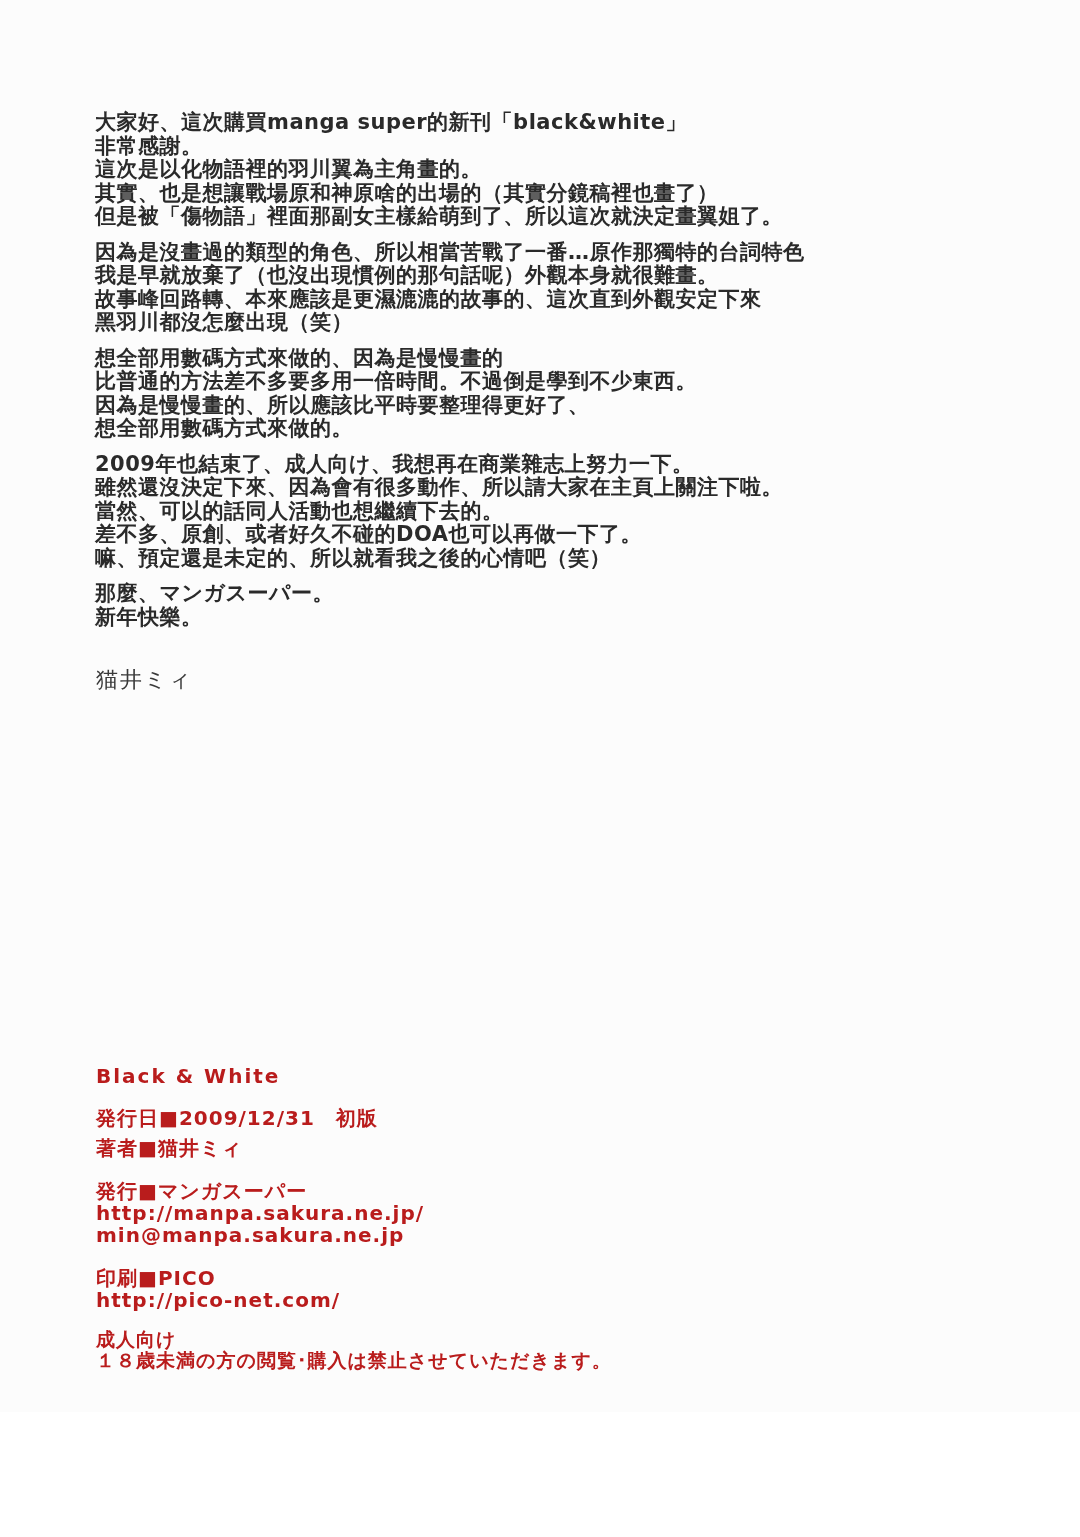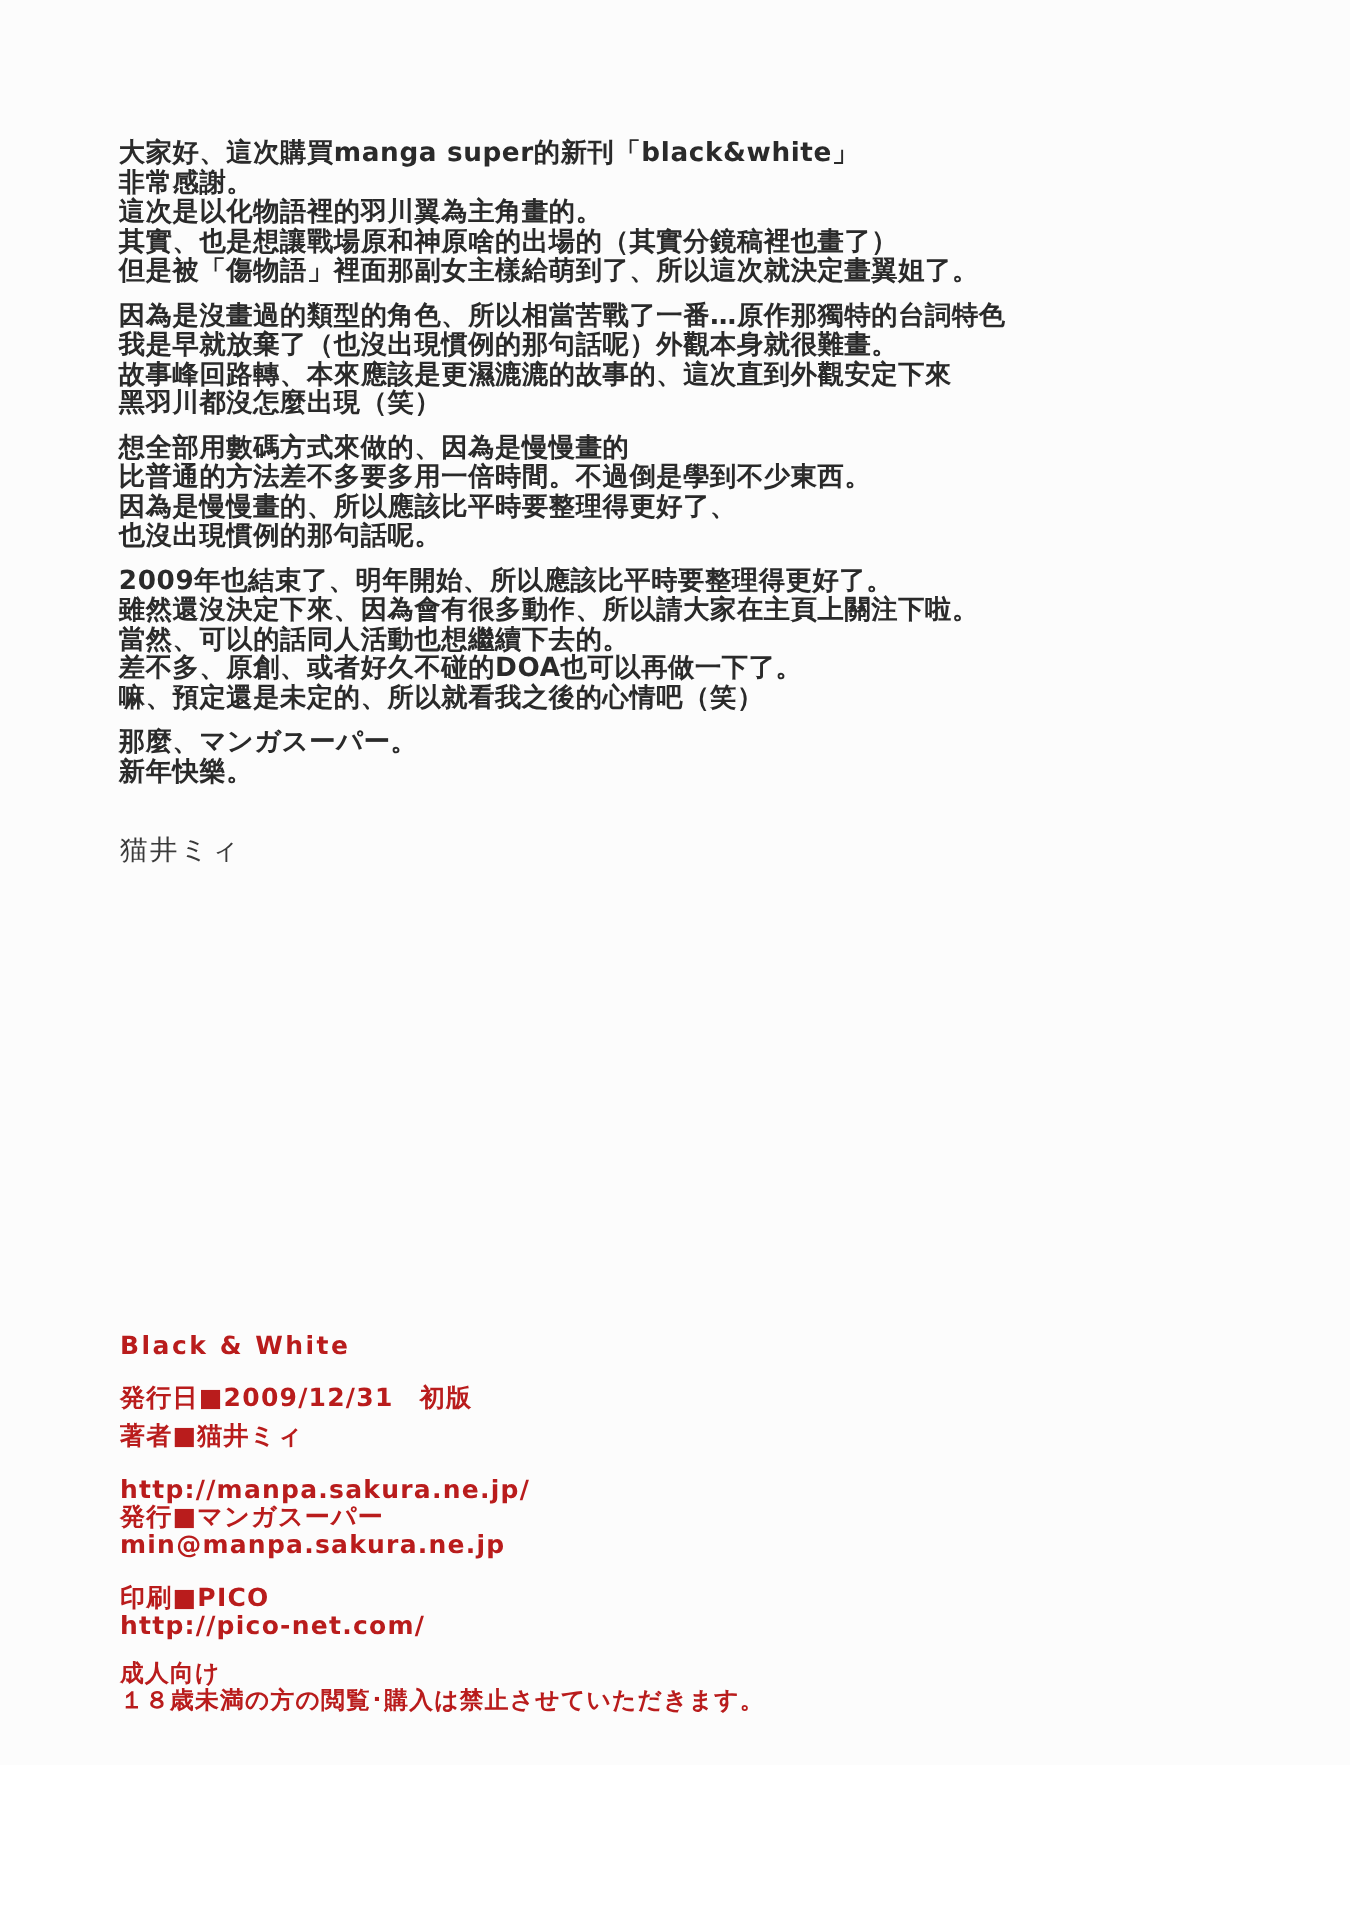--- a/index.html
+++ b/index.html
@@ -86,44 +86,44 @@
     <div class="para">
       <div class="line">因為是沒畫過的類型的角色、所以相當苦戰了一番…原作那獨特的台詞特色</div>
       <div class="line">我是早就放棄了（也沒出現慣例的那句話呢）外觀本身就很難畫。</div>
       <div class="line">故事峰回路轉、本來應該是更濕漉漉的故事的、這次直到外觀安定下來</div>
       <div class="line">黑羽川都沒怎麼出現（笑）</div>
     </div>
     <div class="para">
       <div class="line">想全部用數碼方式來做的、因為是慢慢畫的</div>
       <div class="line">比普通的方法差不多要多用一倍時間。不過倒是學到不少東西。</div>
       <div class="line">因為是慢慢畫的、所以應該比平時要整理得更好了、</div>
-      <div class="line">也沒出現慣例的那句話呢。</div>
+      <div class="line">想全部用數碼方式來做的。</div>
     </div>
     <div class="para">
-      <div class="line">2009年也結束了、明年開始、所以應該比平時要整理得更好了。</div>
+      <div class="line">2009年也結束了、成人向け、我想再在商業雜志上努力一下。</div>
       <div class="line">雖然還沒決定下來、因為會有很多動作、所以請大家在主頁上關注下啦。</div>
       <div class="line">當然、可以的話同人活動也想繼續下去的。</div>
       <div class="line">差不多、原創、或者好久不碰的DOA也可以再做一下了。</div>
       <div class="line">嘛、預定還是未定的、所以就看我之後的心情吧（笑）</div>
     </div>
     <div class="para">
       <div class="line">那麼、マンガスーパー。</div>
       <div class="line">新年快樂。</div>
     </div>
   </div>
 
   <div class="signature">猫井ミィ</div>
 
   <div class="colophon">
     <div class="line title-line">Black &amp; White</div>
     <div class="line date-line">発行日■2009/12/31　初版</div>
     <div class="line author-line">著者■猫井ミィ</div>
     <div class="publisher-block">
+      <div class="line">発行■マンガスーパー</div>
       <div class="line">http://manpa.sakura.ne.jp/</div>
-      <div class="line">発行■マンガスーパー</div>
       <div class="line">min@manpa.sakura.ne.jp</div>
     </div>
     <div class="printer-block">
       <div class="line">印刷■PICO</div>
       <div class="line">http://pico-net.com/</div>
     </div>
     <div class="adult-block">
       <div class="line">成人向け</div>
       <div class="line">１８歳未満の方の閲覧･購入は禁止させていただきます。</div>
     </div>

